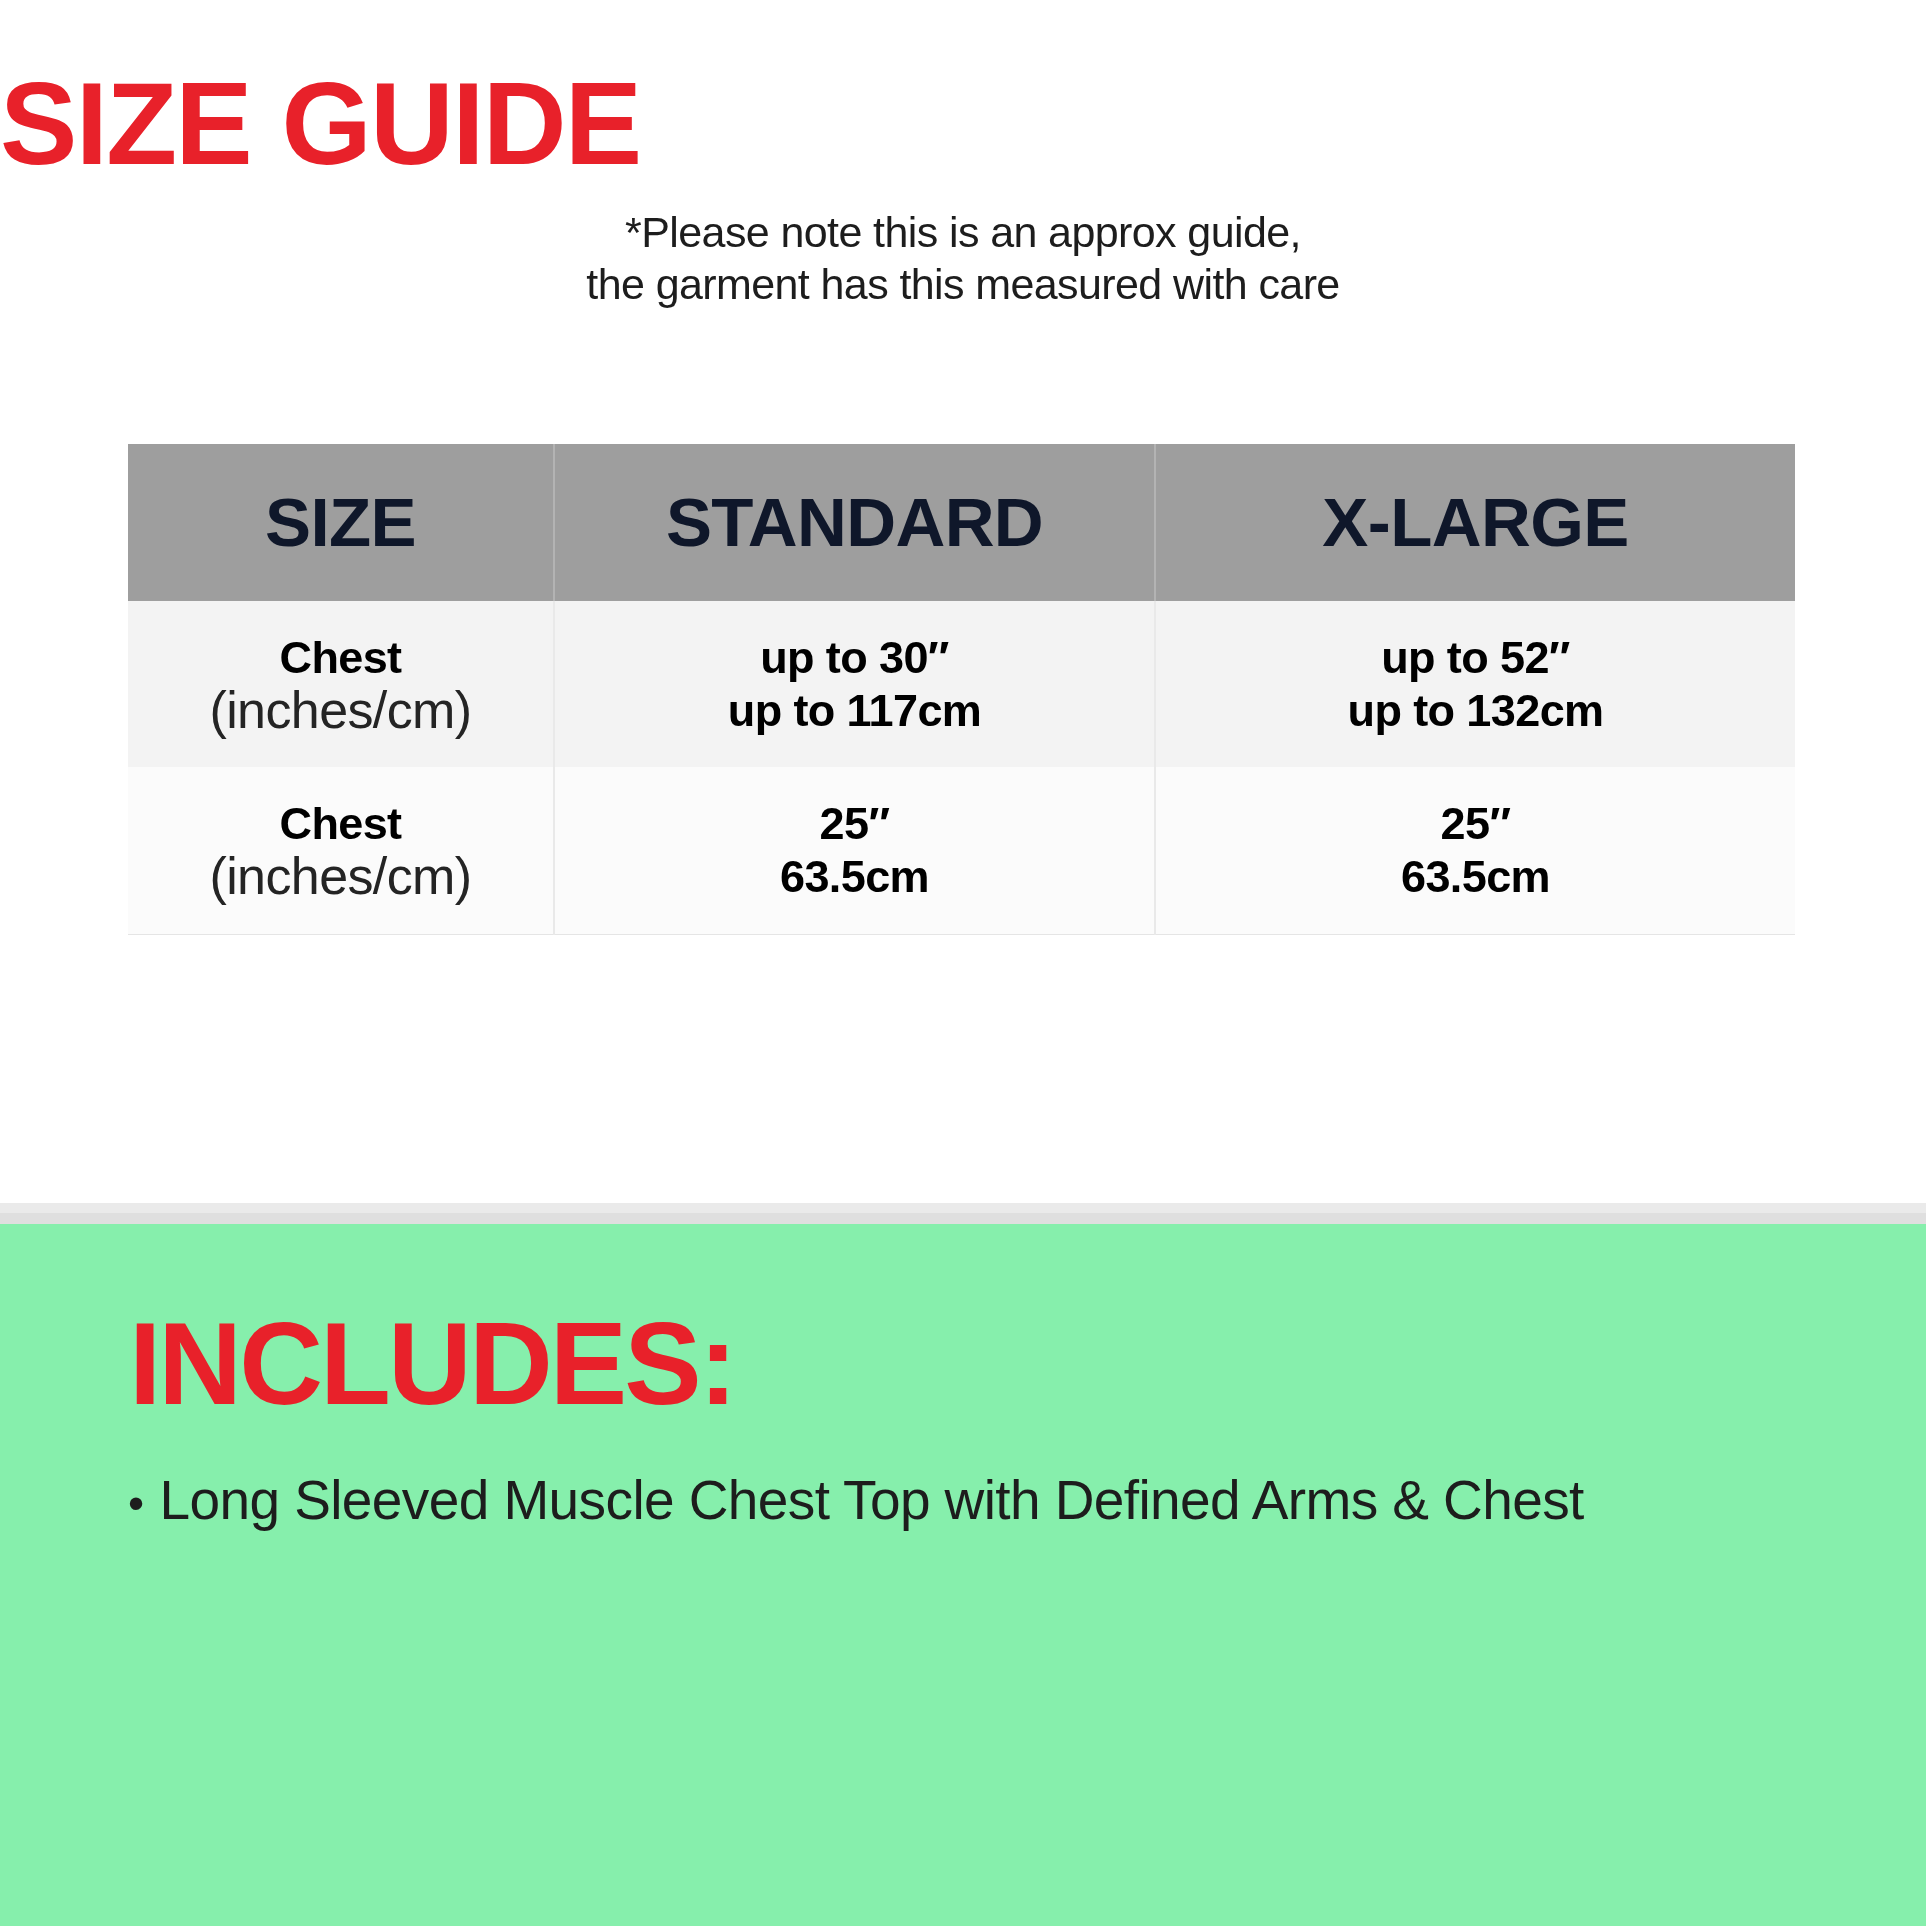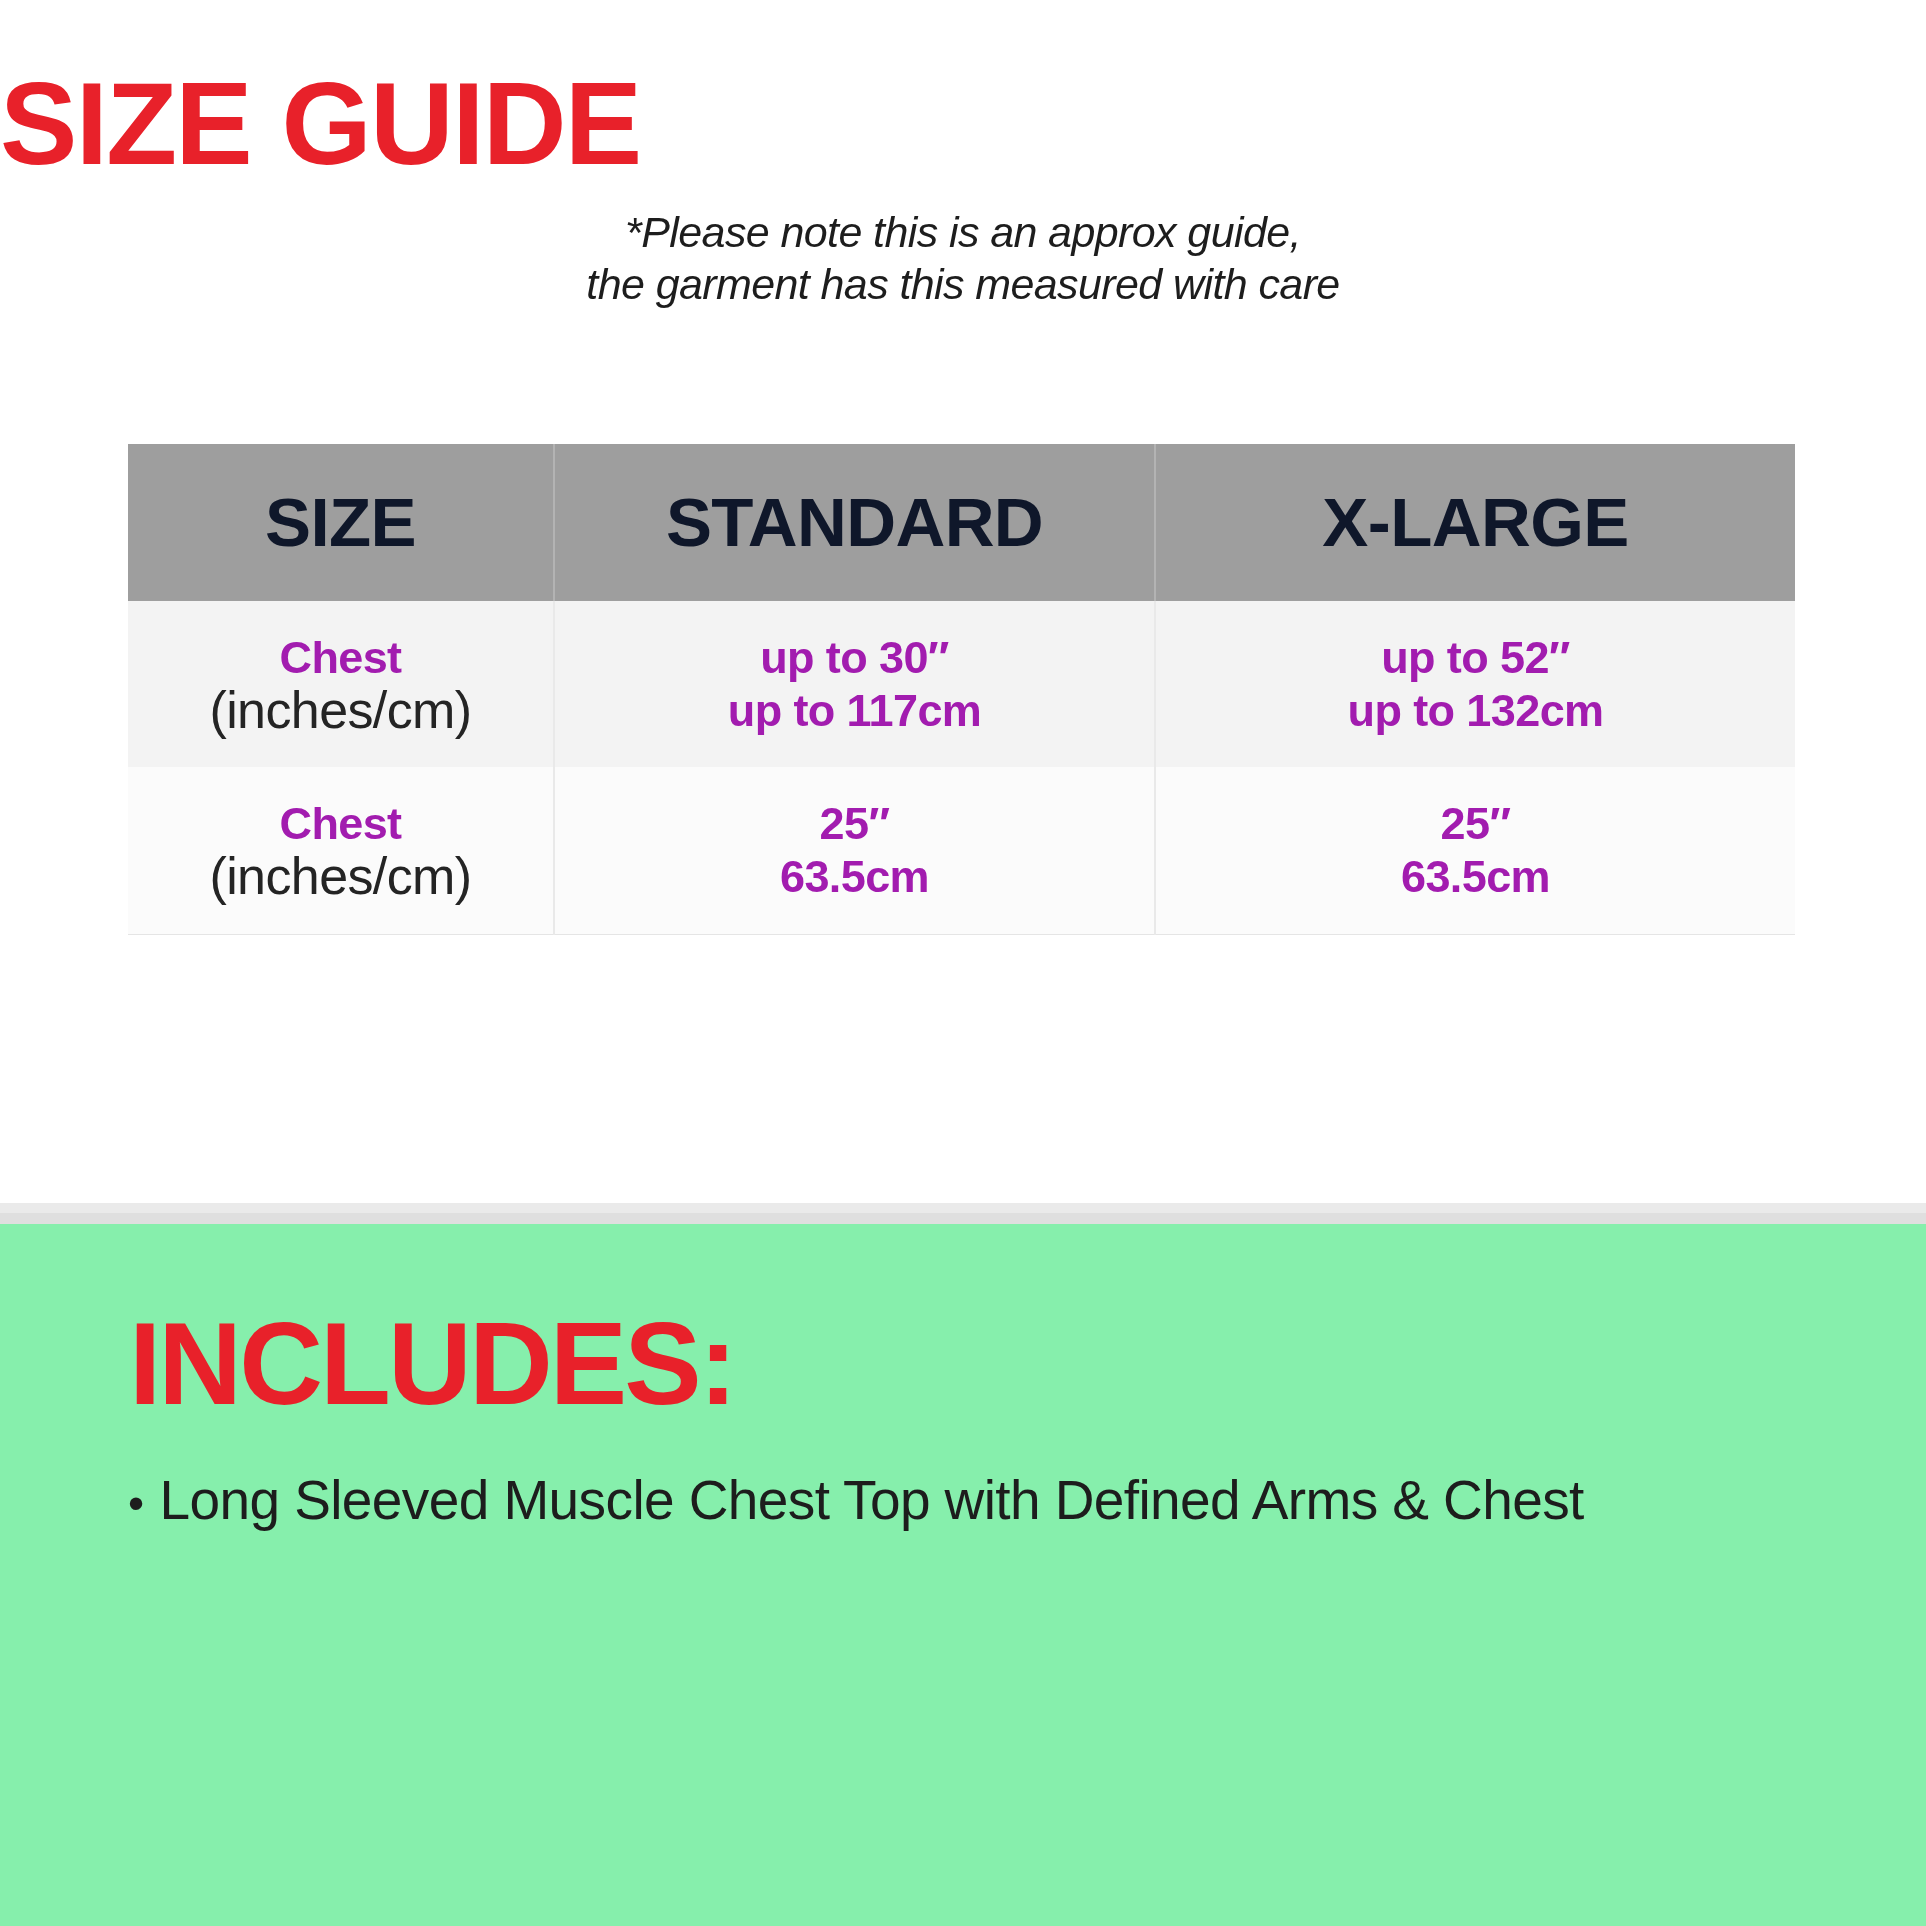--- a/index.html
+++ b/index.html
@@ -29,21 +29,21 @@
     top: 206px;
     left: 0;
     width: 100%;
     text-align: center;
     font-size: 43px;
     line-height: 52px;
     letter-spacing: -0.6px;
     font-weight: 400;
     color: #1d1d1d;
   }
-  .note-line { display: block; font-style: italic; }
+  .note-line { display: block; }
 
   
   .size-table {
     position: absolute;
     left: 128px;
     top: 444px;
     width: 1667px;
     border-collapse: collapse;
     table-layout: fixed;
     border-bottom: 1.7px solid #e5e5e5;
@@ -67,21 +67,21 @@
     vertical-align: middle;
   }
   .size-table td + td { border-left: 2.3px solid #e9e9e9; }
   .row-chest td { height: 166px; background: #f3f3f3; }
   .row-length td { height: 167px; background: #fbfbfb; }
   .cell-bold {
     font-size: 45px;
     font-weight: bold;
     line-height: 53px;
     letter-spacing: -0.6px;
-    color: #a21caf;
+    color: #000000;
   }
   .cell-light {
     font-size: 52px;
     font-weight: 400;
     line-height: 53px;
     letter-spacing: -0.6px;
     color: #242424;
   }
 
   

